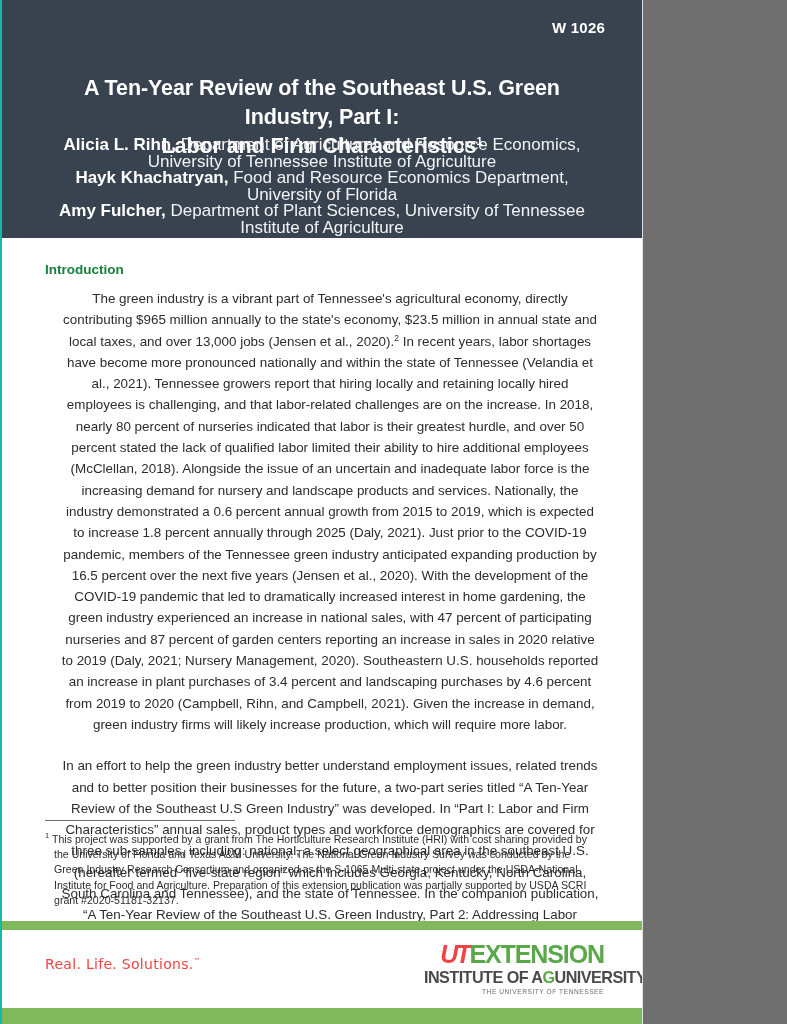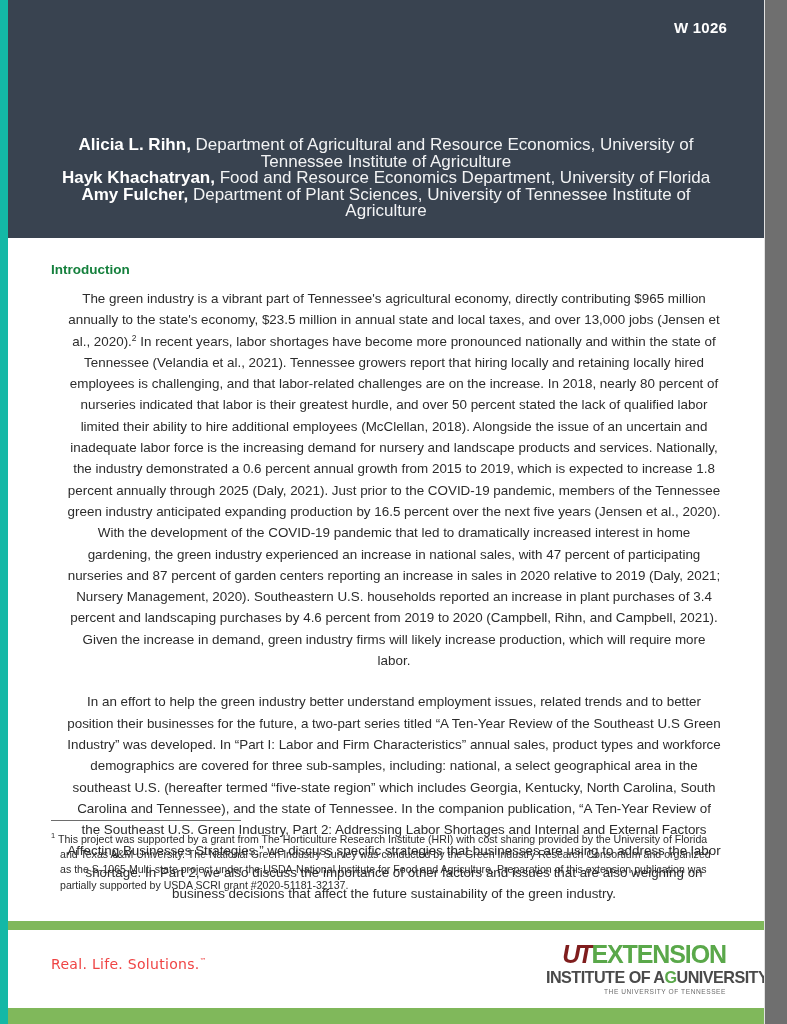--- a/index.html
+++ b/index.html
@@ -5,26 +5,26 @@
   html, body {
     margin: 0;
     padding: 0;
     background: #6f6f6f;
   }
   body {
     font-family: "Liberation Sans", sans-serif;
   }
   .page {
     position: relative;
-    width: 765px;
+    width: 643px;
     height: 1024px;
     background: #ffffff;
     overflow: hidden;
     box-sizing: border-box;
-    border-left: 8px solid #14b8a6;
+    border-left: 2px solid #14b8a6;
     border-right: 1px solid #e2e2e2;
   }
 
   
   .header {
     position: absolute;
     top: 0;
     left: 0;
     right: 0;
     height: 238px;
@@ -180,21 +180,21 @@
   }
   .ut-line1 {
     font-family: "Liberation Sans", sans-serif;
     font-weight: bold;
     font-size: 25px;
     line-height: 25px;
     letter-spacing: -1.1px;
     white-space: nowrap;
   }
   .ut-mark {
-    color: #7f1d1d;
+    color: #ef4444;
     font-style: italic;
     letter-spacing: -2.6px;
     margin-right: 1px;
   }
   .ut-ext {
     color: #5aa84a;
   }
   .ut-line2 {
     font-family: "Liberation Sans", sans-serif;
     font-weight: bold;
@@ -216,20 +216,26 @@
   }
 </style>
 </head>
 <body>
 
 <div class="page">
 
   <div class="header">
     <div class="pub-code">W 1026</div>
 
+    <div class="title-block">
+      <h1 class="doc-title">
+        <span>A Ten-Year Review of the Southeast U.S. Green Industry, Part I:</span><br>
+        <span>Labor and Firm Characteristics</span><sup>1</sup>
+      </h1>
+    </div>
 
     <div class="authors">
       <div>
         <span class="a-name">Alicia L. Rihn,</span><span> Department of Agricultural and Resource Economics, University of Tennessee Institute of Agriculture</span>
       </div>
       <div>
         <span class="a-name">Hayk Khachatryan,</span><span> Food and Resource Economics Department, University of Florida</span>
       </div>
       <div>
         <span class="a-name">Amy Fulcher,</span><span> Department of Plant Sciences, University of Tennessee Institute of Agriculture</span>

